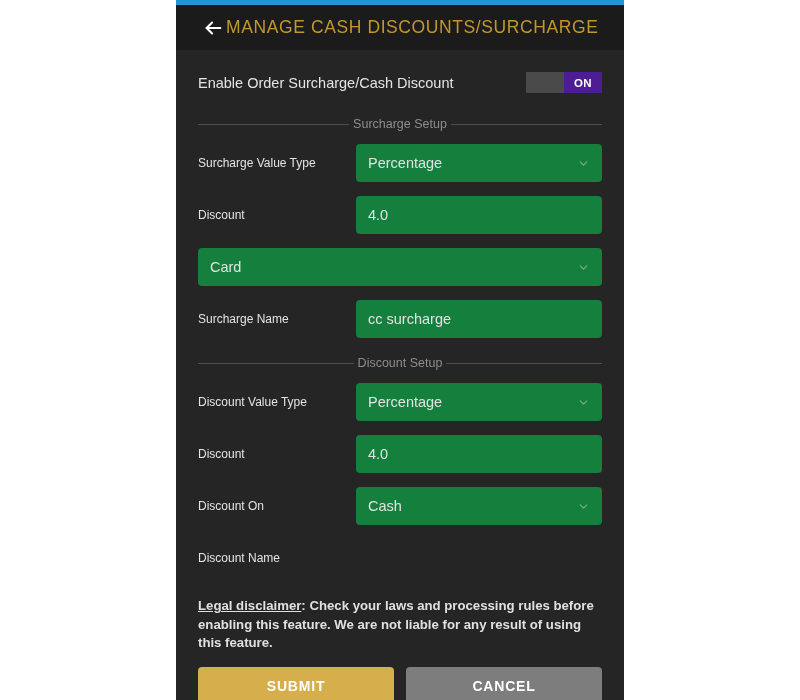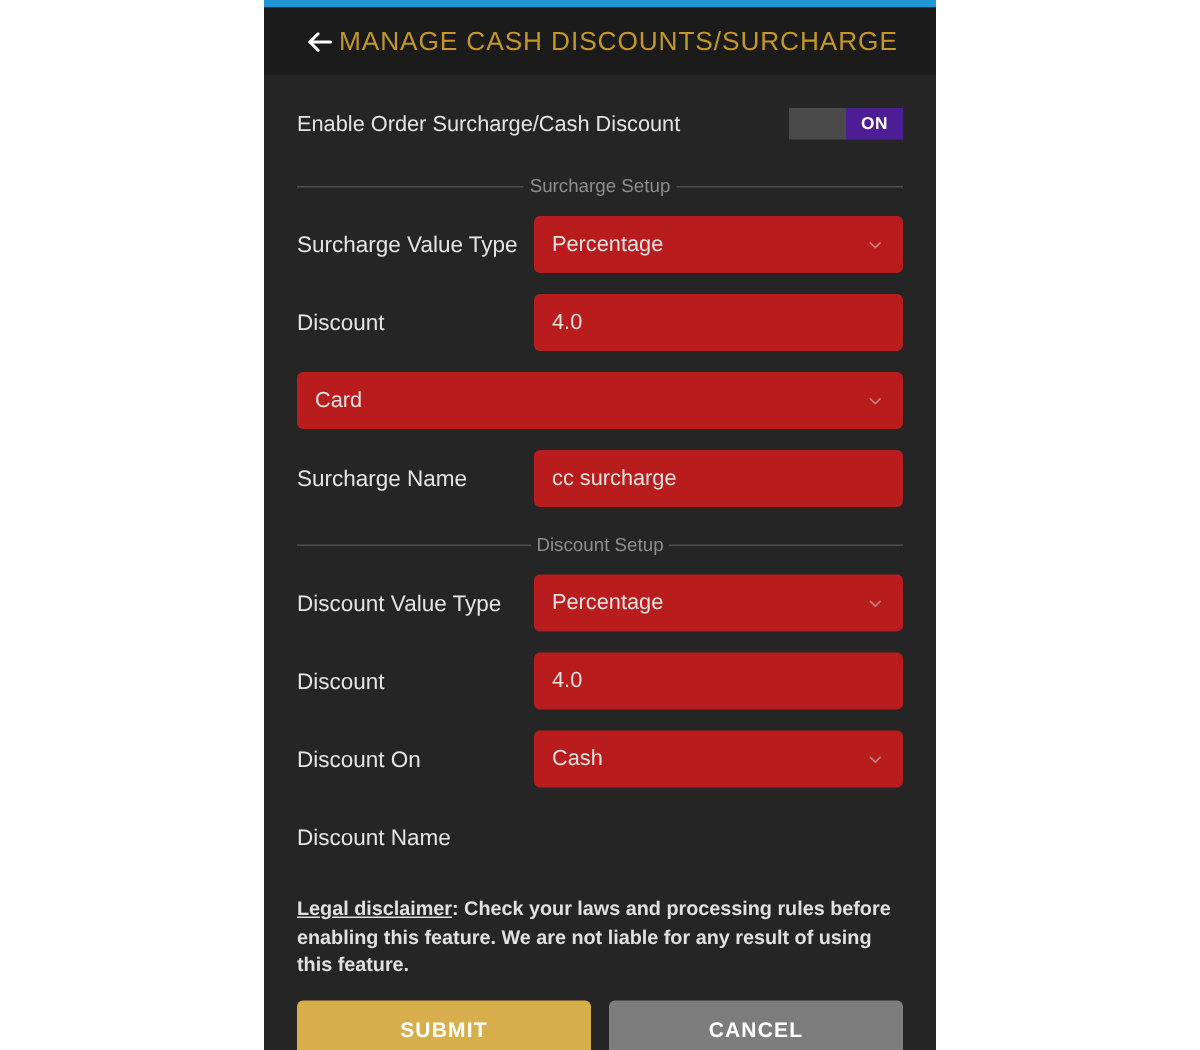--- a/index.html
+++ b/index.html
@@ -130,26 +130,26 @@
   
   .form-row {
     display: flex;
     align-items: center;
     height: 52px;
   }
   .field-label {
     width: 158px;
     flex: 0 0 auto;
     color: #e4e4e4;
-    font-size: 15px;
+    font-size: 12px;
   }
   .field-control {
     flex: 1 1 auto;
     height: 38px;
-    background: #b91c1c;
+    background: #15803d;
     border-radius: 4px;
     display: flex;
     align-items: center;
     padding: 0 12px;
     box-sizing: border-box;
     cursor: pointer;
   }
   .field-control.text-input { cursor: text; }
   .field-value {
     flex: 1 1 auto;

